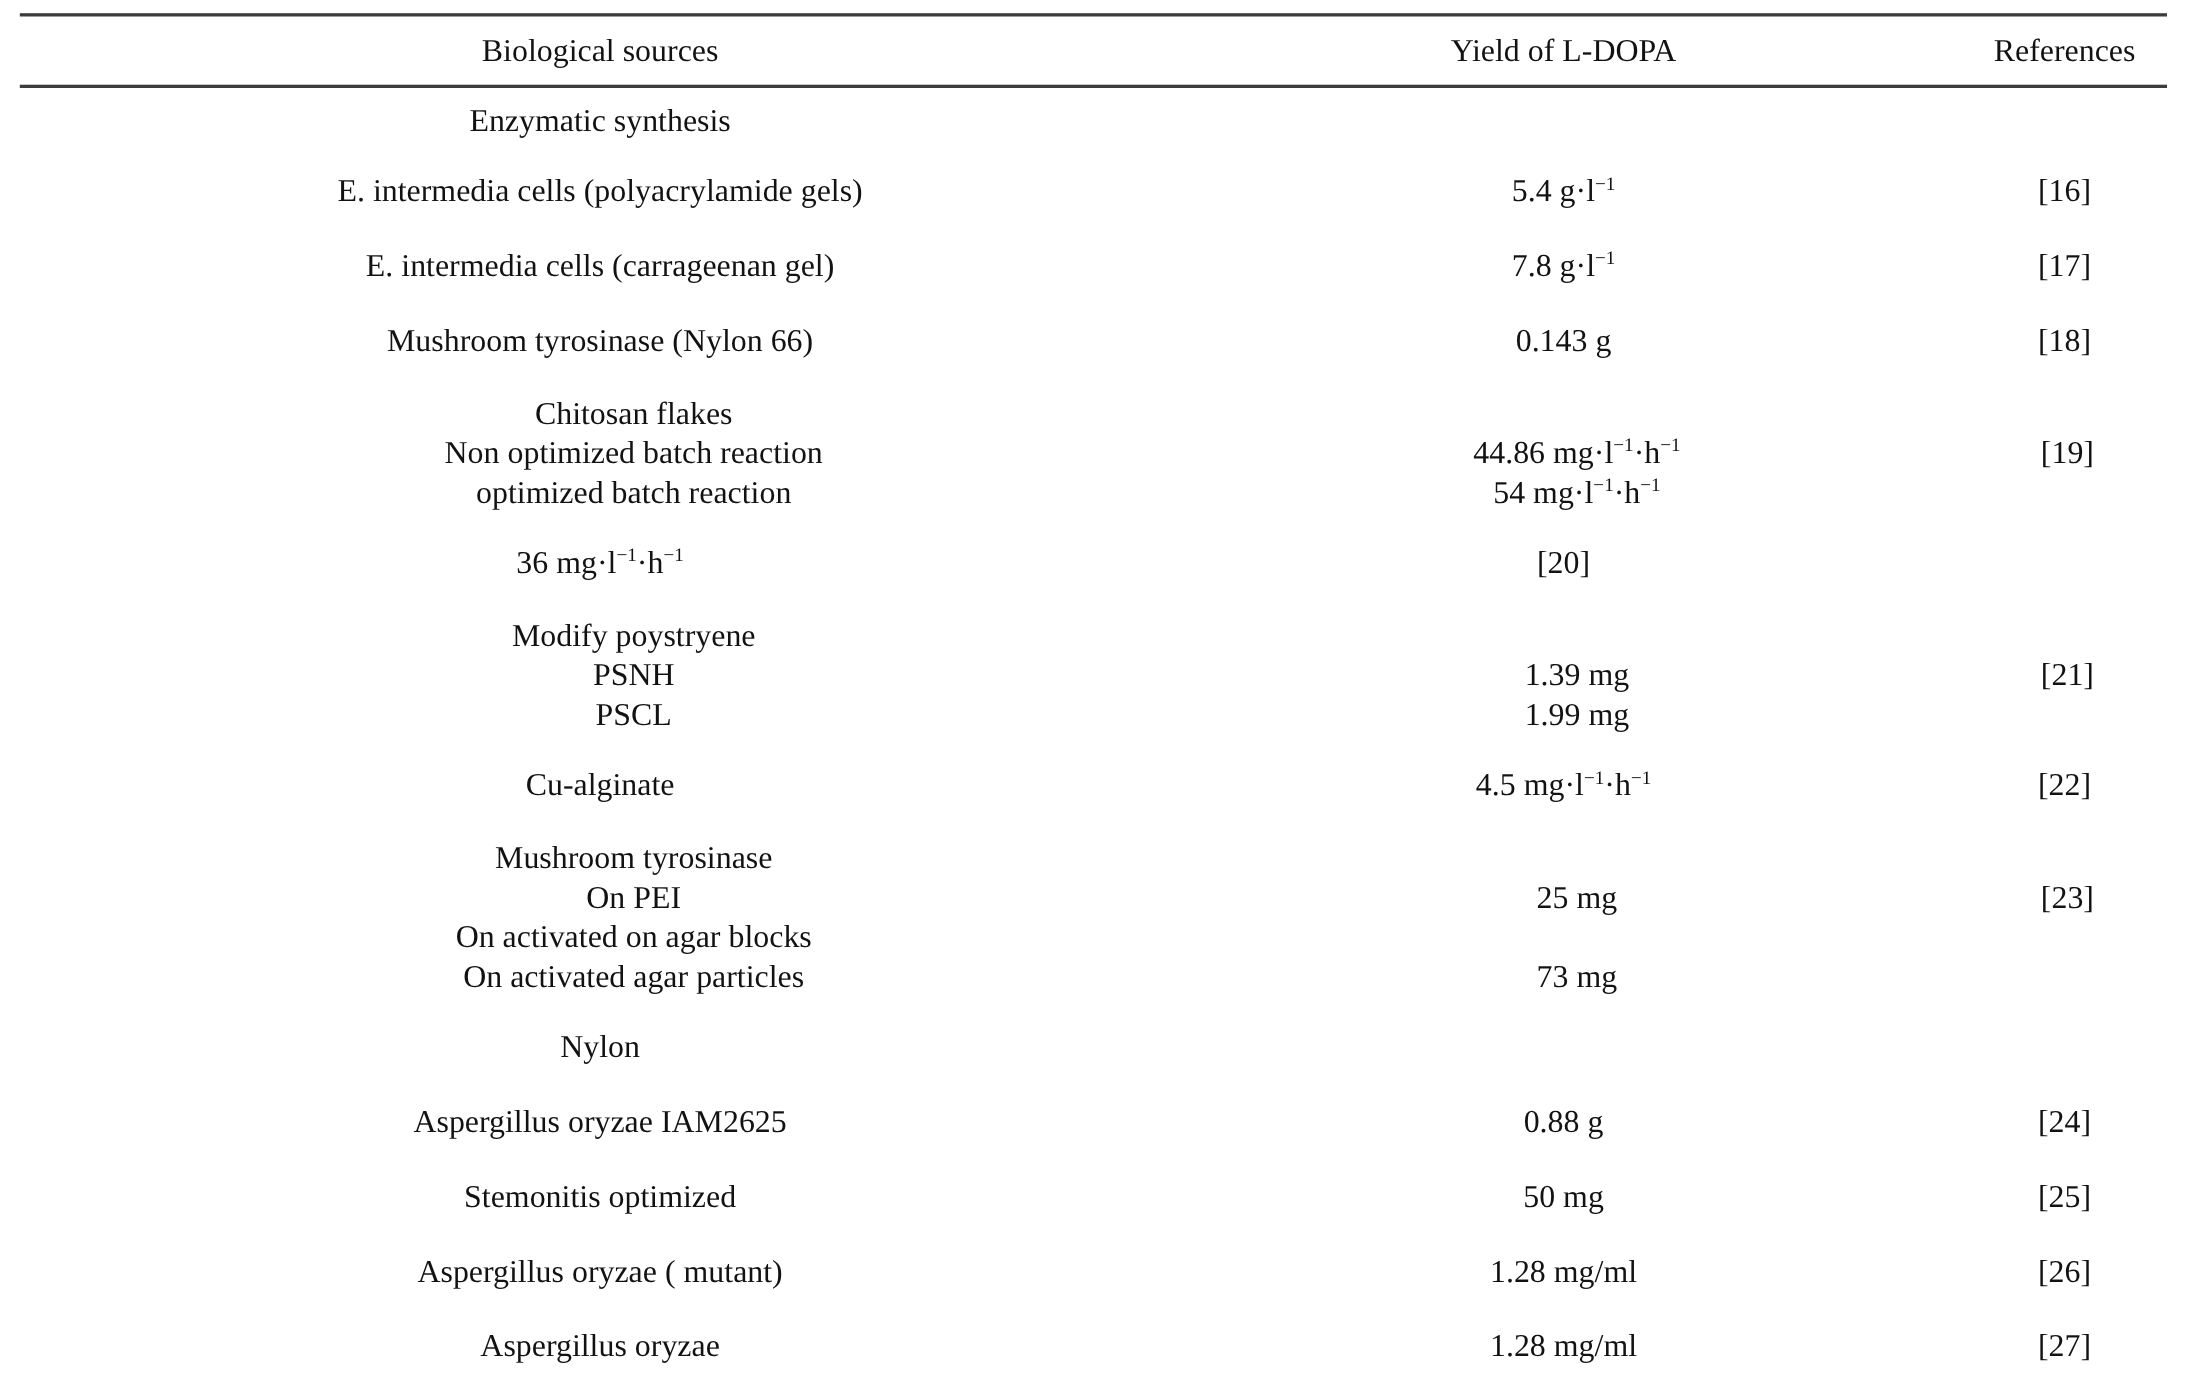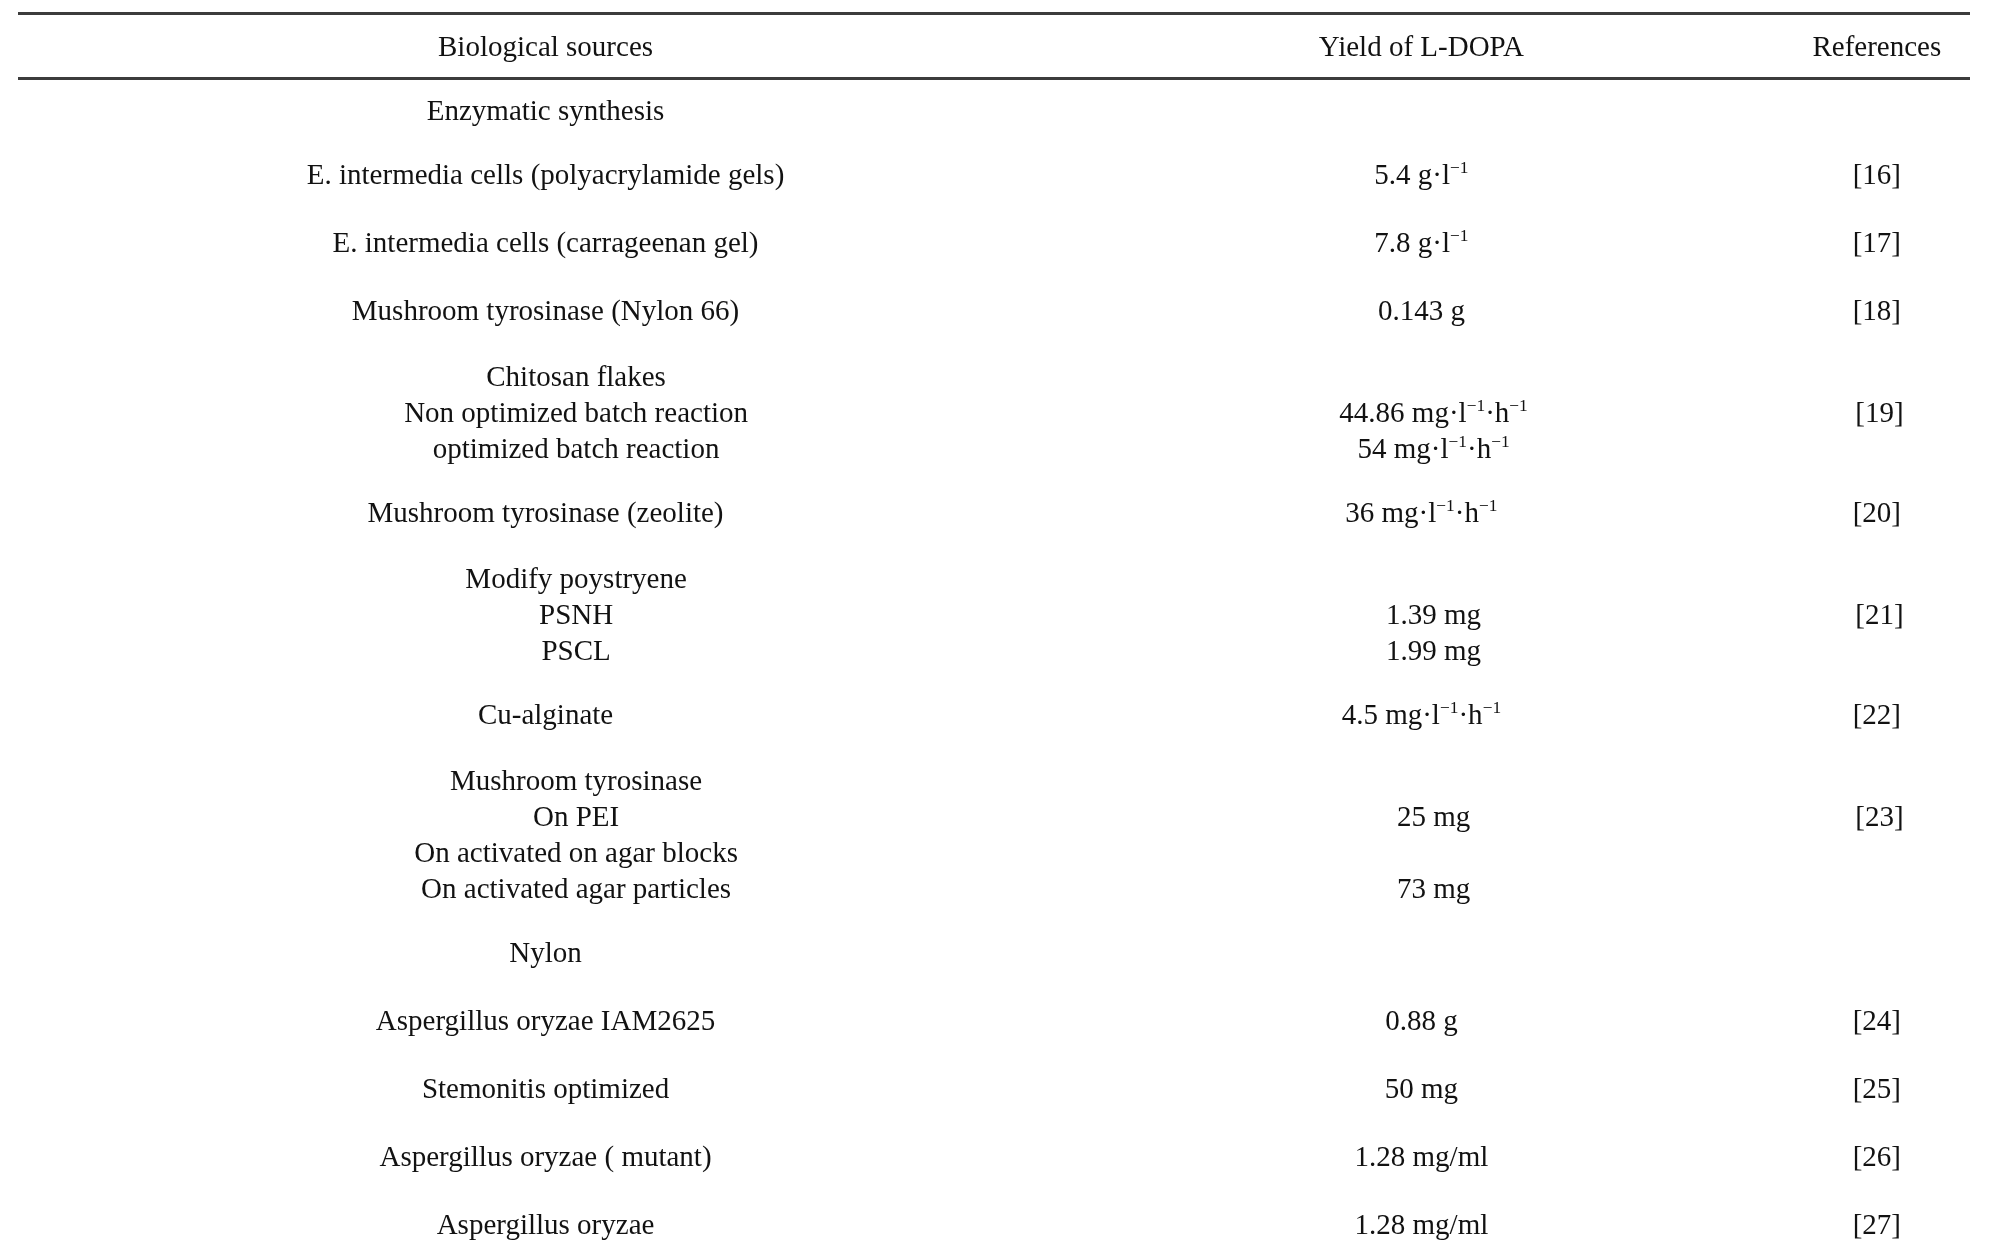--- a/index.html
+++ b/index.html
@@ -72,21 +72,20 @@
           <div class="cell col-yield">44.86 mg·l<sup>−1</sup>·h<sup>−1</sup></div>
           <div class="cell col-ref">[19]</div>
         </div>
         <div class="line">
           <div class="cell col-source"><span>optimized batch reaction</span></div>
           <div class="cell col-yield">54 mg·l<sup>−1</sup>·h<sup>−1</sup></div>
           <div class="cell col-ref"></div>
         </div>
       </div>
       <div class="row">
-        <div class="cell col-source"><span class="it">Mushroom tyrosinase</span><span> (zeolite)</span></div>
         <div class="cell col-yield">36 mg·l<sup>−1</sup>·h<sup>−1</sup></div>
         <div class="cell col-ref">[20]</div>
       </div>
       <div class="row group">
         <div class="line">
           <div class="cell col-source"><span>Modify </span><span class="it">poystryene</span></div>
           <div class="cell col-yield"></div>
           <div class="cell col-ref"></div>
         </div>
         <div class="line">

